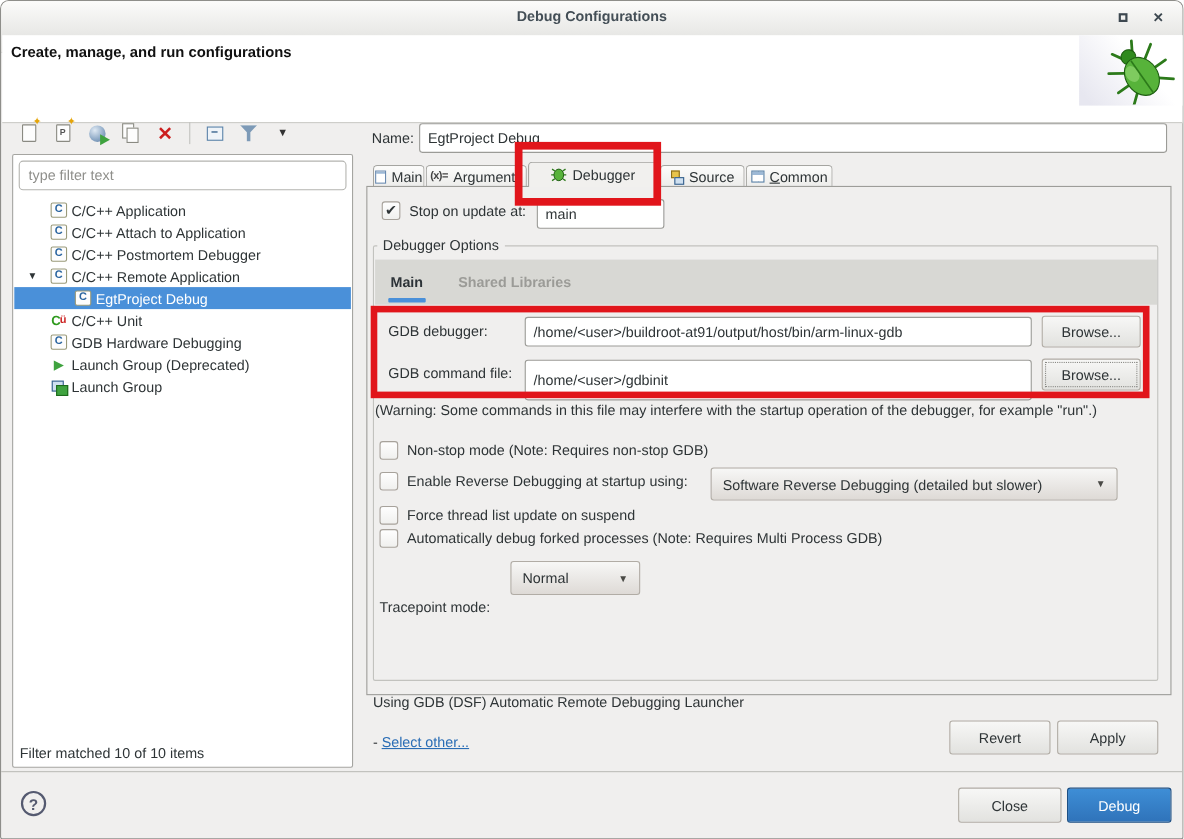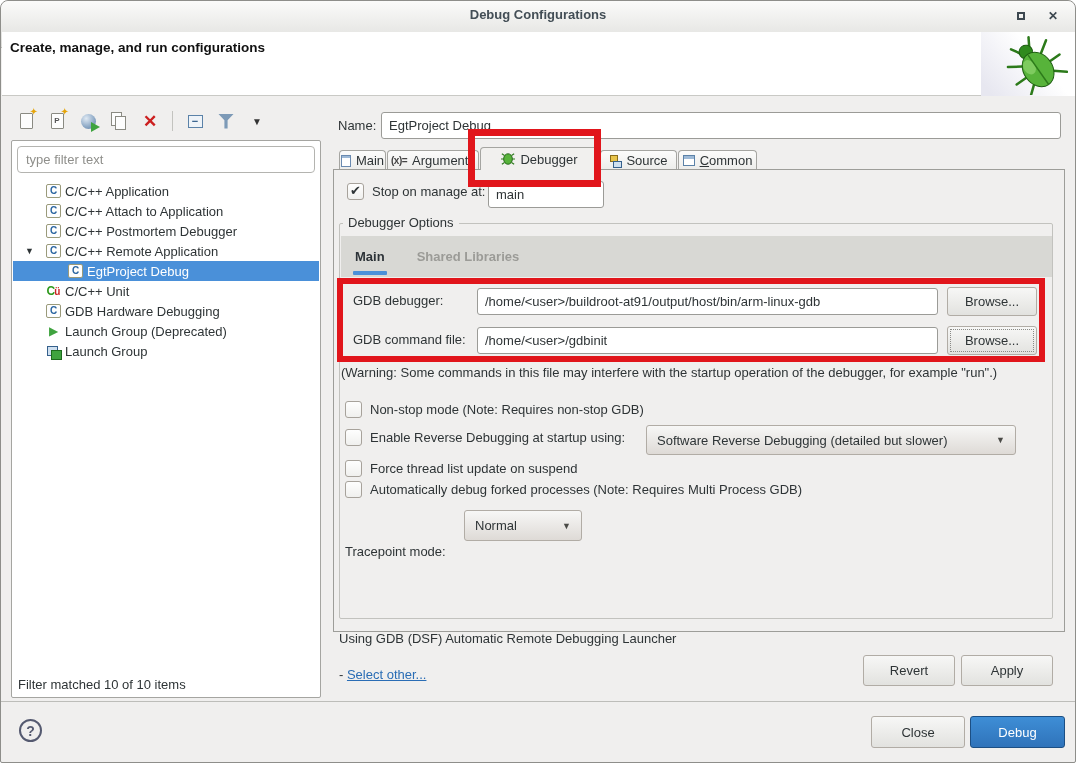--- a/index.html
+++ b/index.html
@@ -15,21 +15,21 @@
               border-bottom:1px solid #bcbcb8; border-radius:7px 7px 0 0;padding-left:26px; }
   .titlebar .title { position:absolute; left:0; right:0; top:6px; text-align:center;
                      font-weight:bold; color:#434e56; }
   .winbtn { position:absolute; top:8px; width:16px; height:16px; cursor:default;
             color:#3d4850; font-weight:bold; text-align:center; line-height:15px; font-size:11px; }
   .winbtn.max { right:46px; }
   .winbtn.close { right:14px; font-size:12px; }
   .maxglyph { display:inline-block; width:8px; height:8px; border:2px solid #3d4850; margin-top:3px; }
 
   
-  .header { position:absolute; left:1px; top:31px; width:1074px; height:64px; background:#ffffff;
+  .header { position:absolute; left:1px; top:31px; width:1074px; height:80px; background:#ffffff;
             border-bottom:1px solid #c9c9c5; }
   .header .htitle { position:absolute; left:8px; top:8px; font-weight:bold; color:#111; font-size:13.5px; }
   .header .corner { position:absolute; right:0; top:0; width:95px; height:64px;
                     background:linear-gradient(50deg,#e7e7f0 8%,#ffffff 60%); }
   .bug { position:absolute; right:8px; top:1px; }
 
   
   .ltoolbar { position:absolute; left:14px; top:106px; height:28px; display:flex; align-items:center; gap:9px; }
   .tbi { width:22px; height:22px; position:relative; display:flex; align-items:center; justify-content:center; }
   .doc { width:13px; height:16px; background:#fdfdfd; border:1px solid #8a8a82; border-radius:1px;
@@ -122,21 +122,21 @@
            display:flex; align-items:center; }
   .itab { font-weight:bold; color:#9b9b97; padding:0 4px; position:relative; height:100%;
           display:flex; align-items:center; cursor:default; }
   .itab.on { color:#2d3338; }
   .itab.on::after { content:""; position:absolute; left:2px; right:2px; bottom:2px; height:4px;
                     background:#4a90d9; border-radius:1px; }
   .itab1 { margin-left:10px; } .itab2 { margin-left:24px; } .itab3 { margin-left:24px; }
 
   .flabel { position:absolute; color:#2e3436; }
   .gdb1-input { position:absolute; left:476px; top:287px; width:461px; height:27px; }
-  .gdb2-input { position:absolute; left:476px; top:326px; width:461px; height:27px; }
+  .gdb2-input { position:absolute; left:476px; top:326px; width:461px; height:37px; }
   .btn { display:flex; align-items:center; justify-content:center; cursor:default;
          background:linear-gradient(#f7f7f6,#e2e2df); border:1px solid #b1aca5; border-radius:3px;
          color:#2e3436; font-size:13px; }
   .browse1 { position:absolute; left:946px; top:286px; width:90px; height:29px; }
   .browse2 { position:absolute; left:946px; top:325px; width:90px; height:29px; outline:1px dotted #8a8a86; outline-offset:-4px; }
 
   .warn { position:absolute; left:340px; top:364px; width:700px; line-height:16px; }
 
   .optrow { position:absolute; display:flex; align-items:center; gap:8px; }
   .row-nonstop { left:344px; top:400px; }
@@ -315,21 +315,21 @@
     </div>
   <div class="tab inactive tab-common">
       <span class="grid-sm"></span>
       <span><span class="mn">C</span><span>ommon</span></span>
     </div>
 
   <div class="content"></div>
 
   <div class="stoprow">
     <span class="checkbox checked"></span>
-    <span>Stop on manage at:</span>
+    <span>Stop on update at:</span>
   </div>
   <input class="input stop-input" value="main" style="">
 
   <div class="group">
     <span class="gtitle">Debugger Options</span>
     <div class="itabs">
       <span class="itab on itab1">Main</span>
       <span class="itab itab2">Shared Libraries</span>
     </div>
   </div>

